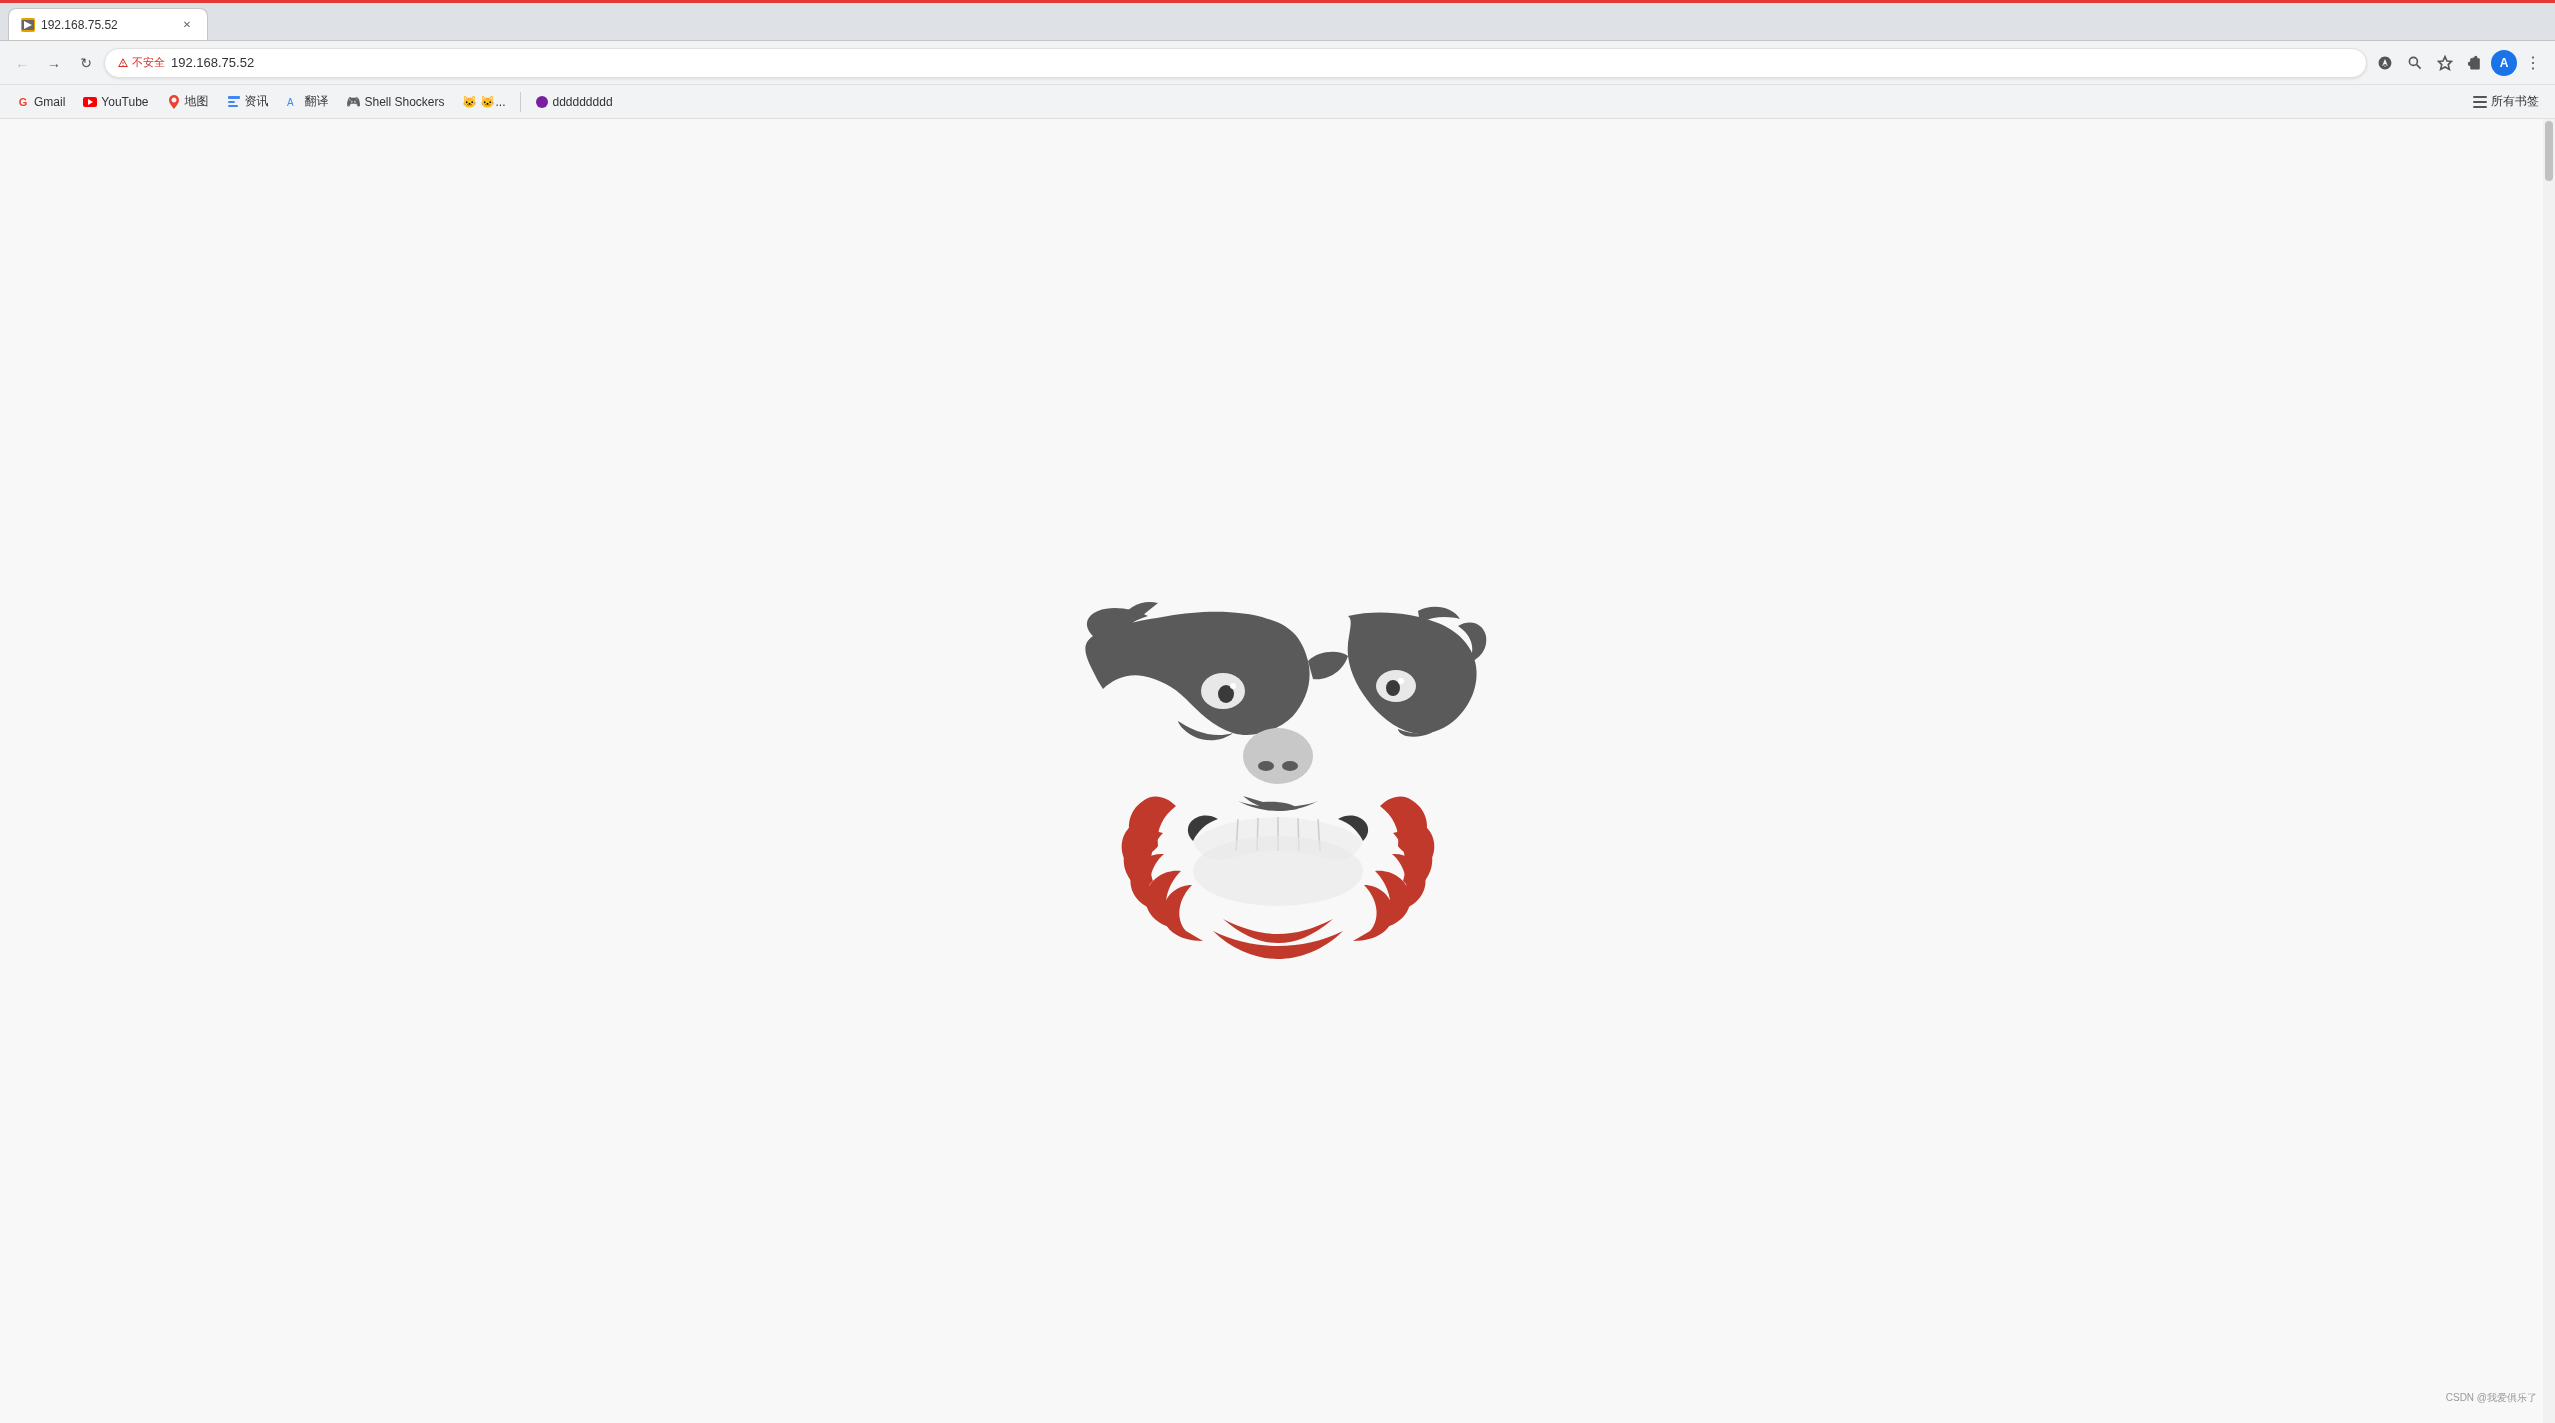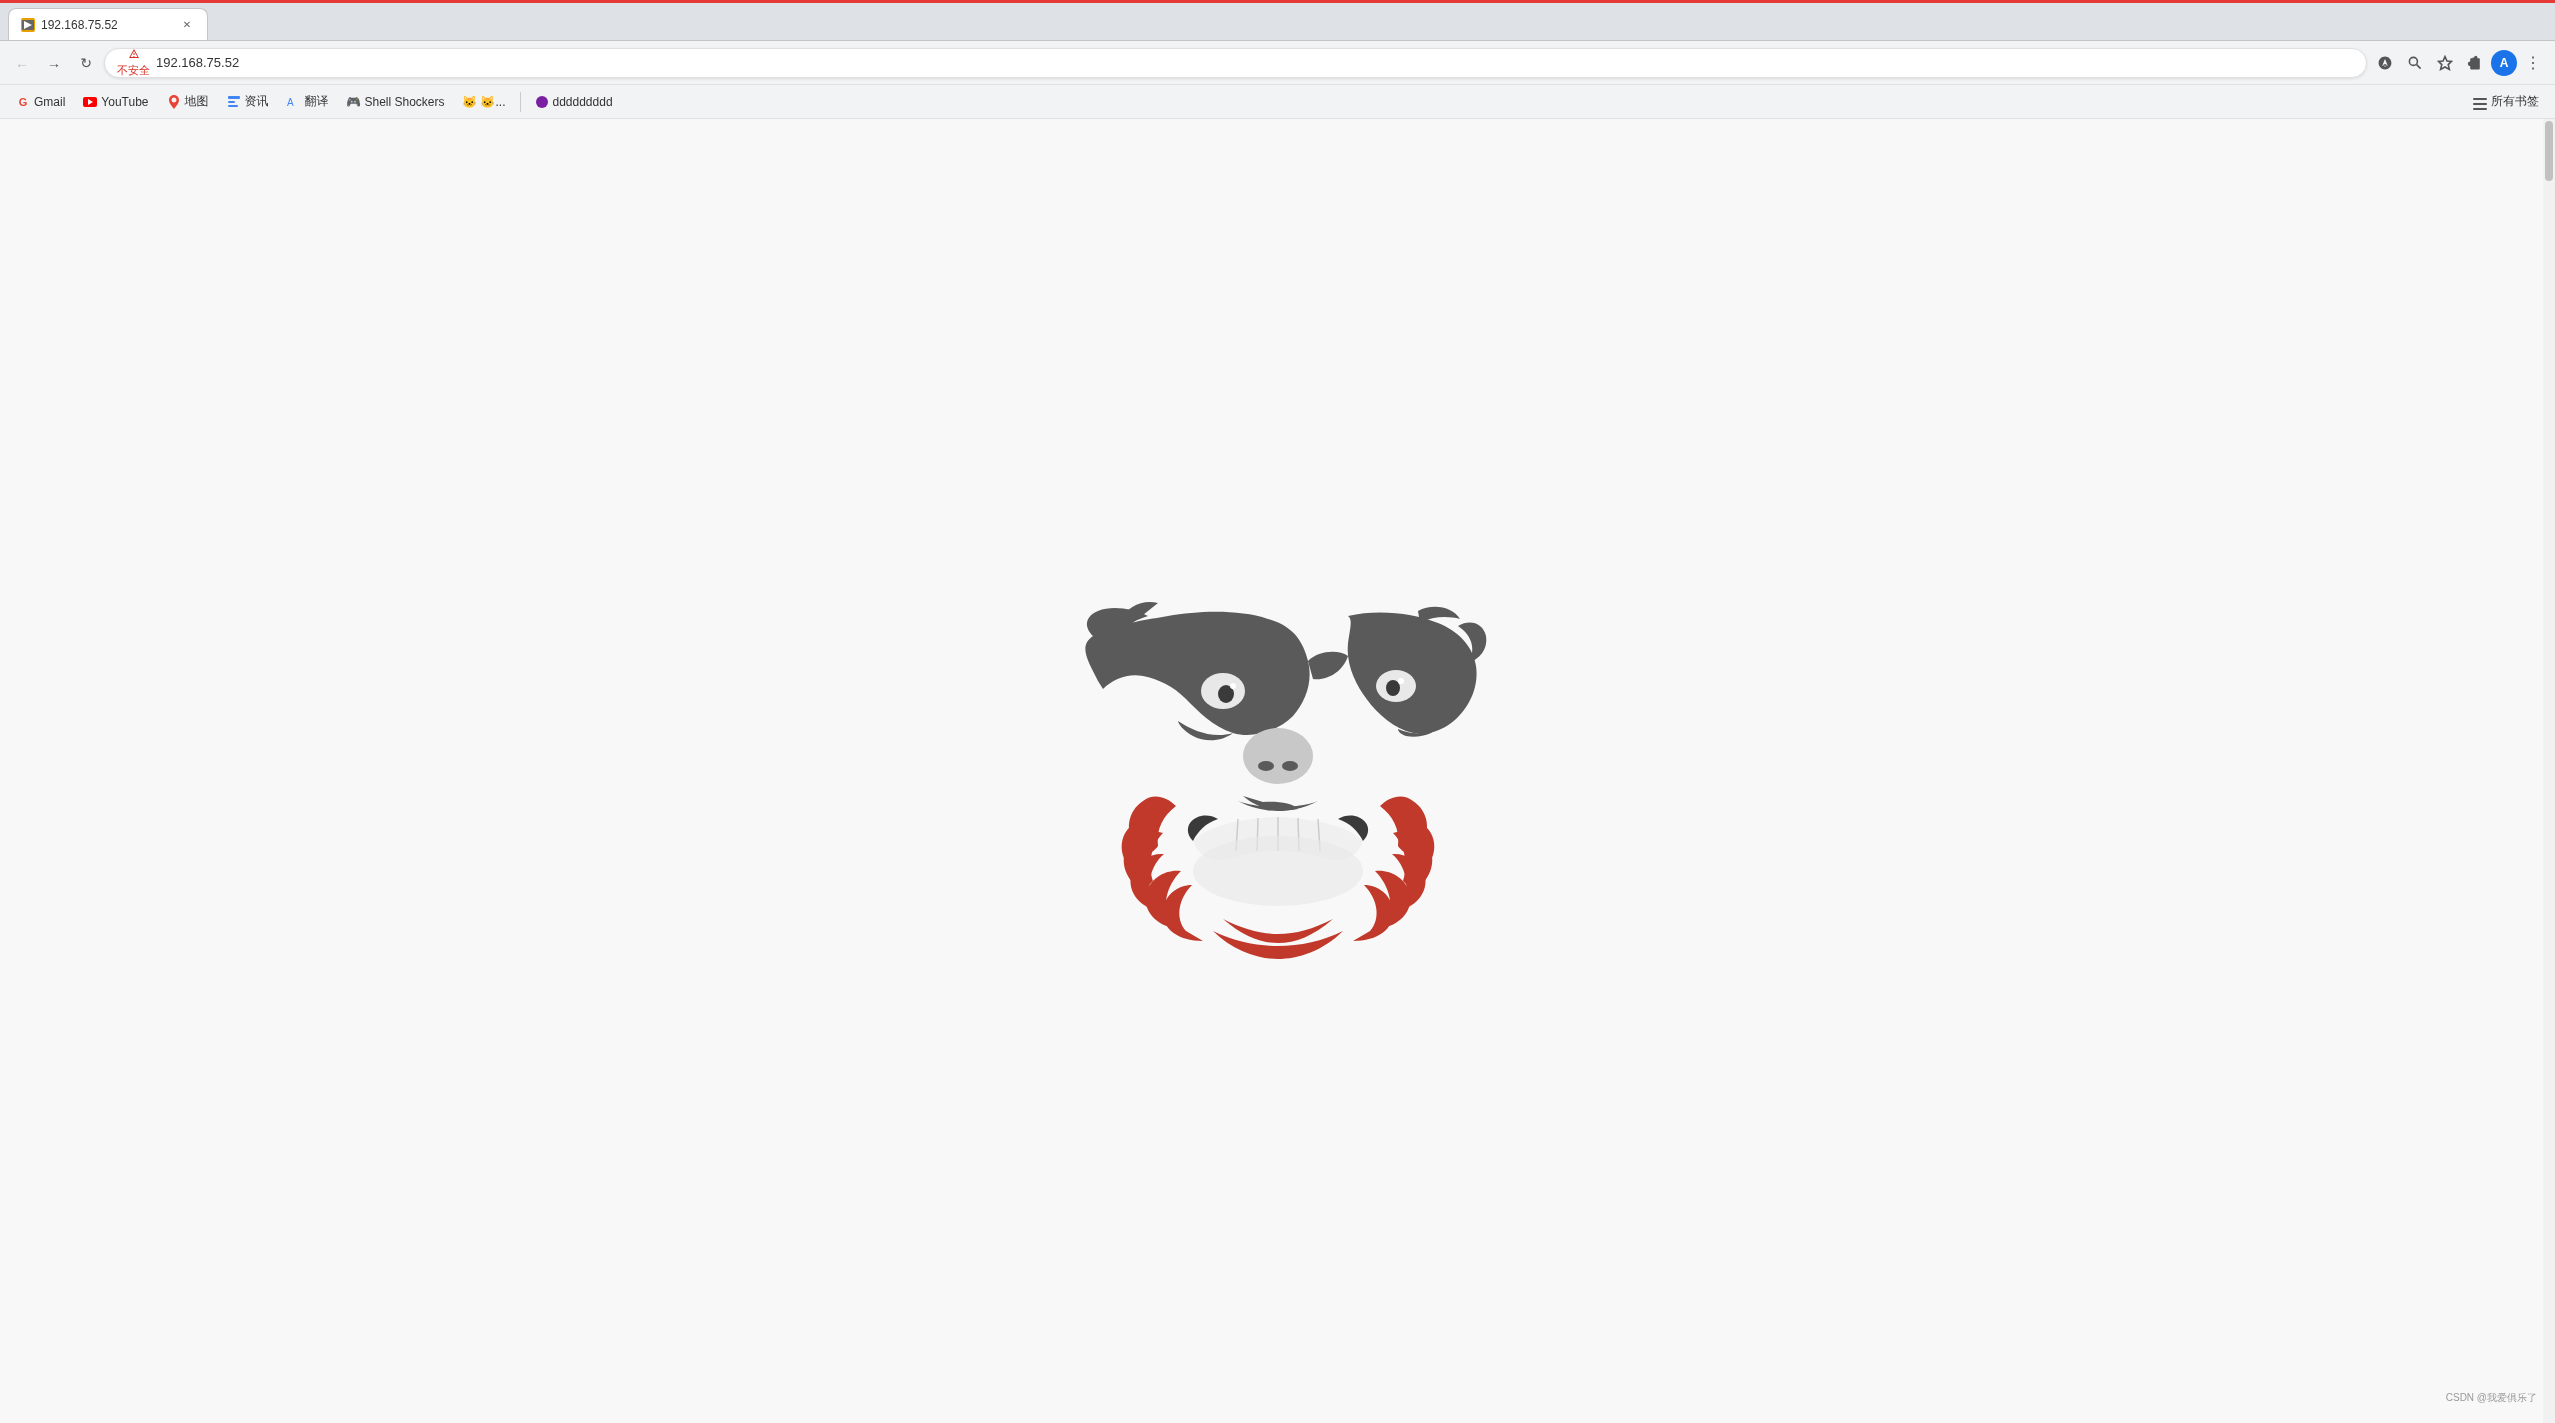--- a/index.html
+++ b/index.html
@@ -110,21 +110,20 @@
       gap: 6px;
       box-shadow: 0 1px 3px rgba(0,0,0,0.1);
     }
 
     .security-icon {
       font-size: 11px;
       color: #d93025;
       display: flex;
       align-items: center;
       gap: 3px;
-      flex-direction: column;
     }
 
     .address-text {
       font-size: 13px;
       color: #333;
       flex: 1;
     }
 
     .toolbar-icons {
       display: flex;
@@ -217,21 +216,21 @@
 
     .bookmarks-right {
       margin-left: auto;
       display: flex;
       align-items: center;
       gap: 4px;
     }
 
     .all-bookmarks {
       display: flex;
-      align-items: flex-end;
+      align-items: center;
       gap: 4px;
       padding: 4px 8px;
       border-radius: 4px;
       cursor: pointer;
       font-size: 12px;
       color: #333;
     }
 
     
     .main-content {

